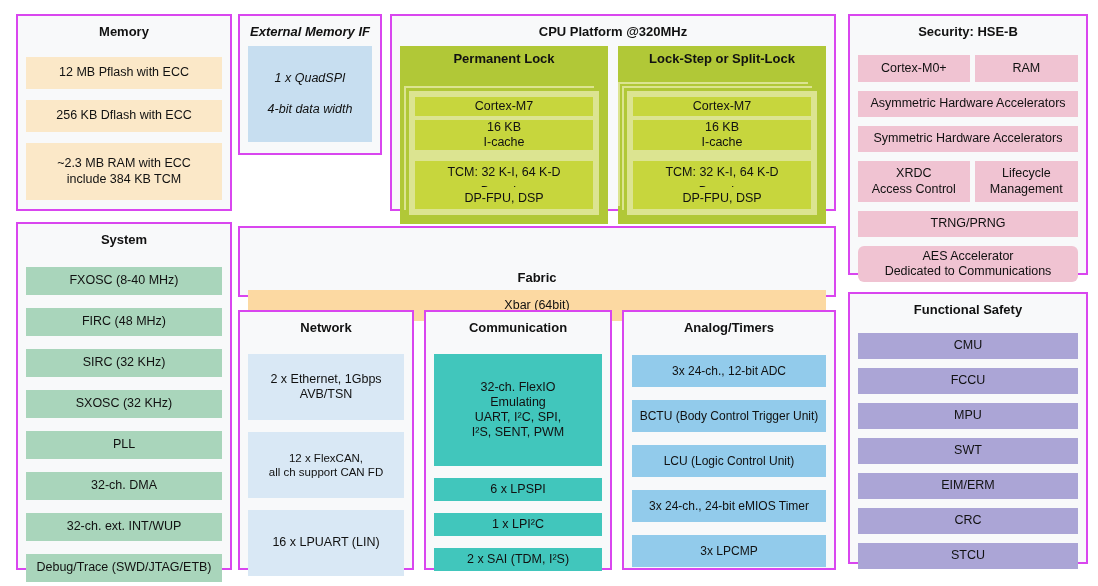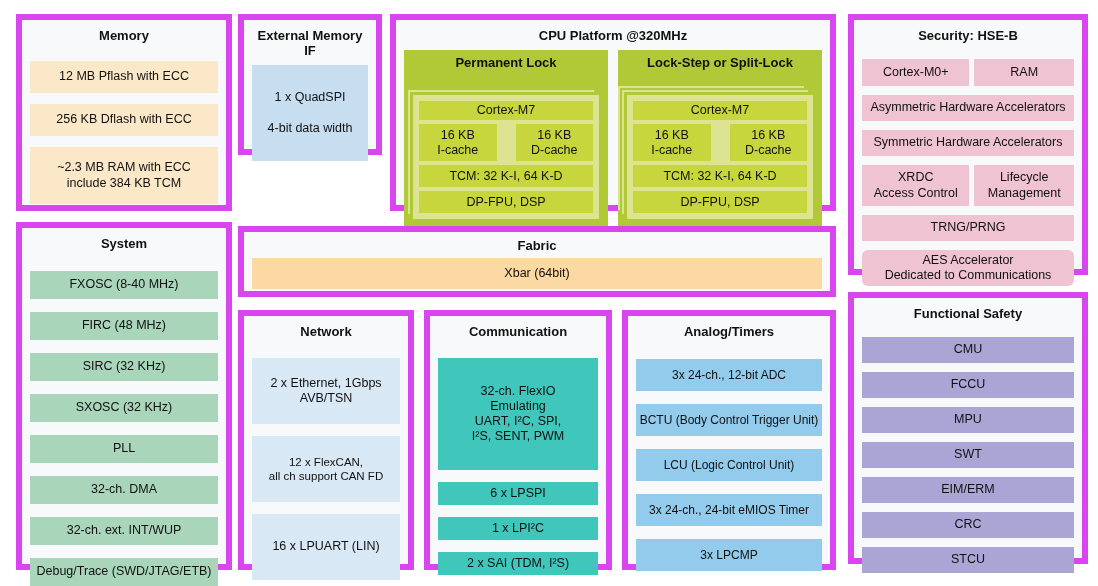--- a/index.html
+++ b/index.html
@@ -5,70 +5,70 @@
   :root{
     --c-memory:#FBE8C8; --c-system:#A9D5BB; --c-extmem:#C7DEF0;
     --c-cpu_block:#B1C837; --c-cpu_frame:#DCE491; --c-cpu_box:#C7D63D;
     --c-fabric:#FCD9A2; --c-network:#D9E8F5; --c-comm:#41C6BC;
     --c-analog:#92CBEB; --c-security:#F0C3D2; --c-safety:#ABA5D6;
   }
   html,body{margin:0;padding:0;background:#ffffff;}
   body{font-family:"Liberation Sans","DejaVu Sans",sans-serif;color:#111;}
   #canvas{position:relative;width:1098px;height:586px;background:#ffffff;overflow:hidden;}
 
-  .section{position:absolute;box-sizing:border-box;background:#F8F9FA;border:6px solid #d946ef;
+  .section{position:absolute;box-sizing:border-box;background:#F8F9FA;border:2px solid #d946ef;
            display:flex;flex-direction:column;padding:5px 8px 8px;}
   .section-title{flex:0 0 auto;text-align:center;font-weight:bold;font-size:13px;padding:3px 0 7px;}
   .box{box-sizing:border-box;display:flex;align-items:center;justify-content:center;
        text-align:center;white-space:pre-line;font-size:12.5px;line-height:1.22;flex:0 0 auto;}
   .row{display:flex;gap:5px;flex:0 0 auto;}
   .row .box{flex:1;height:100%;}
 
   
   #sec-memory{left:16px;top:14px;width:216px;height:197px;gap:11px;}
   #sec-memory .box{background:var(--c-memory);height:32px;}
   #sec-memory .box.tall{height:57px;}
 
   
   #sec-system{left:16px;top:222px;width:216px;height:348px;gap:13px;}
   #sec-system .box{background:var(--c-system);height:28px;}
 
   
-  #sec-extmem{left:238px;top:14px;width:144px;height:141px;}
+  #sec-extmem{left:238px;top:14px;width:144px;height:141px;font-style:italic;}
   #sec-extmem .box{background:var(--c-extmem);height:96px;}
 
   
   #sec-cpu{left:390px;top:14px;width:446px;height:197px;}
   .cpu-cores{display:flex;gap:10px;flex:1;}
   .core{flex:1;background:var(--c-cpu_block);display:flex;flex-direction:column;padding:3px 9px 9px;}
   .core-title{text-align:center;font-weight:bold;font-size:13px;padding:2px 0 25px;}
   .core-frame{flex:1;background:var(--c-cpu_frame);padding:6px;display:flex;flex-direction:column;
               justify-content:space-between;gap:4px;}
   .core-frame.stack1{box-shadow:-3px -3px 0 0 var(--c-cpu_block),-5px -5px 0 0 var(--c-cpu_frame);}
   .core-frame.stack2{box-shadow:-3px -3px 0 0 var(--c-cpu_block),-5px -5px 0 0 var(--c-cpu_frame),
                      -7px -7px 0 0 var(--c-cpu_block),-9px -9px 0 0 var(--c-cpu_frame);}
   .core-box{background:var(--c-cpu_box);display:flex;align-items:center;justify-content:center;
             text-align:center;white-space:pre-line;font-size:12.5px;line-height:1.2;}
   .core-box.h-cpu{height:19px;}
-  .cache-row{display:flex;gap:19px;height:37px;}
+  .cache-row{display:flex;gap:19px;height:37px;flex-direction:column;}
   .cache-row .core-box{flex:1;height:100%;}
   .core-box.h-s{height:22px;}
 
   
   #sec-security{left:848px;top:14px;width:240px;height:261px;gap:9px;}
   #sec-security .box{background:var(--c-security);height:26px;}
   #sec-security .row{height:27px;}
   #sec-security .row.two-line{height:41px;}
   #sec-security .box.two-line{height:36px;border-radius:6px;}
   #sec-security .row .box{height:100%;}
   #sec-security .cell-a{flex:1.08;}
 
   
   #sec-fabric{left:238px;top:226px;width:598px;height:71px;}
-  #sec-fabric .section-title{padding:1px 0 5px;}
+  #sec-fabric .section-title{padding:1px 0 5px;margin-top:36px;}
   #sec-fabric .box{background:var(--c-fabric);height:31px;}
 
   
   #sec-network{left:238px;top:310px;width:176px;height:260px;gap:12px;}
   #sec-network .box{background:var(--c-network);height:66px;}
   #sec-network .box.small-text{font-size:11.5px;}
 
   
   #sec-comm{left:424px;top:310px;width:188px;height:260px;gap:12px;}
   #sec-comm .box{background:var(--c-comm);height:23px;}

